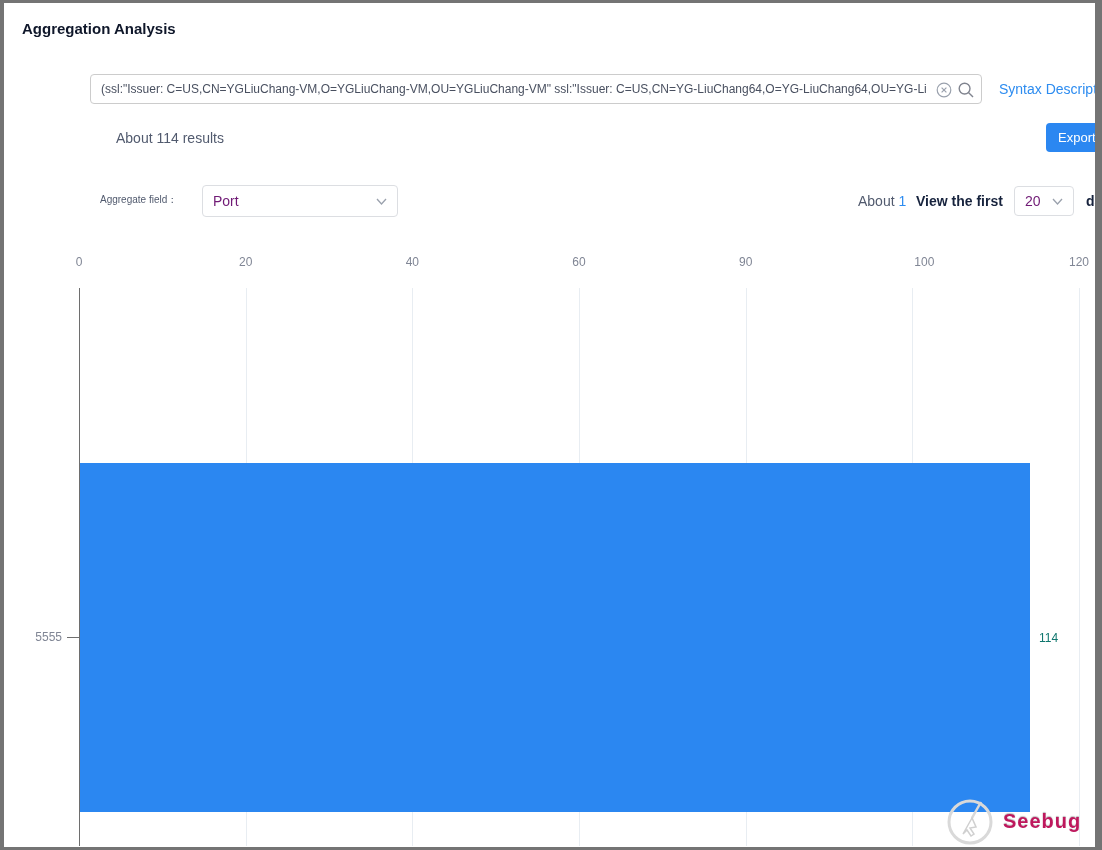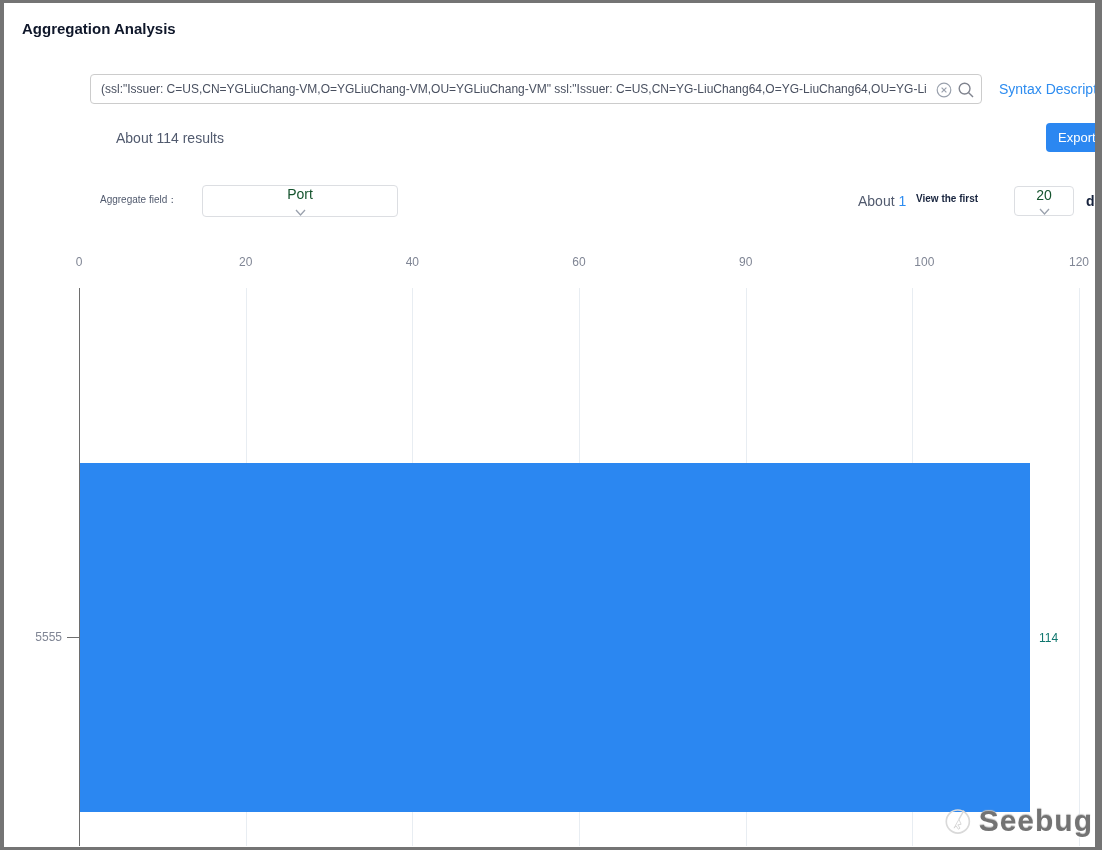--- a/index.html
+++ b/index.html
@@ -43,28 +43,28 @@
     background:#2b87f1; border:none; border-radius:4px;
     color:#ffffff; font-size:13px; text-align:left; padding:0 0 0 12px;
     font-family:"Liberation Sans", sans-serif; cursor:pointer;
   }
 
   
   .agg-label { left:100px; top:193px; font-size:10px; color:#515a6e; }
   .select-box {
     border:1px solid #dcdee2; border-radius:4px; background:#fff;
     display:flex; align-items:center; justify-content:space-between;
-    padding:0 10px; font-size:14px; color:#14532d; cursor:pointer;flex-direction:column;
+    padding:0 10px; font-size:14px; color:#701a75; cursor:pointer;
   }
   .agg-select   { left:202px; top:185px; width:196px; height:32px; }
   .count-select { left:1014px; top:186px; width:60px; height:30px; }
   .chev { width:11px; height:7px; flex:0 0 auto; }
   .about-wrap { left:838px; top:193px; font-size:14px; color:#515a6e; white-space:nowrap;margin-left:20px; }
   .about-num { color:#2d8cf0; }
-  .view-label { left:916px; top:193px; font-size:10px; font-weight:bold; color:#17233d; white-space:nowrap; }
+  .view-label { left:916px; top:193px; font-size:14px; font-weight:bold; color:#17233d; white-space:nowrap; }
   .data-suffix { left:1086px; top:193px; font-size:14px; font-weight:bold; color:#17233d; white-space:nowrap; }
 
   
   .chart { left:0; top:240px; width:1102px; height:607px; }
   .x-tick-label {
     position:absolute; top:15px; transform:translateX(-50%);
     font-size:12px; color:#808695;
   }
   .grid-line { position:absolute; top:48px; width:1px; height:558px; background:#e8edf2; }
   .axis-line { position:absolute; top:48px; width:1px; height:558px; background:#6e6e6e; }
@@ -75,21 +75,21 @@
   .cat-tick { position:absolute; left:67px; top:397px; width:12px; height:1px; background:#6e6e6e; }
   .cat-label {
     position:absolute; left:0; top:390px; width:62px; text-align:right;
     font-size:12px; color:#808695;
   }
   .val-label { position:absolute; left:1039px; top:391px; font-size:12px; color:#0f766e; }
 
   
   .watermark { left:943px; top:793px; width:150px; height:56px; z-index:40; display:flex; align-items:center; }
   .wm-text {
-    font-size:30px; font-weight:600; color:#737373; letter-spacing:1px;
+    font-size:20px; font-weight:600; color:#be185d; letter-spacing:1px;
     text-shadow:0 1px 1px #ffffff, 0 -1px 1px #bfbfbf; margin-left:6px;
   }
 </style>
 </head>
 <body>
 
 <div class="frame frame-top"></div>
 <div class="frame frame-left"></div>
 <div class="frame frame-right"></div>
 <div class="frame frame-bottom"></div>

